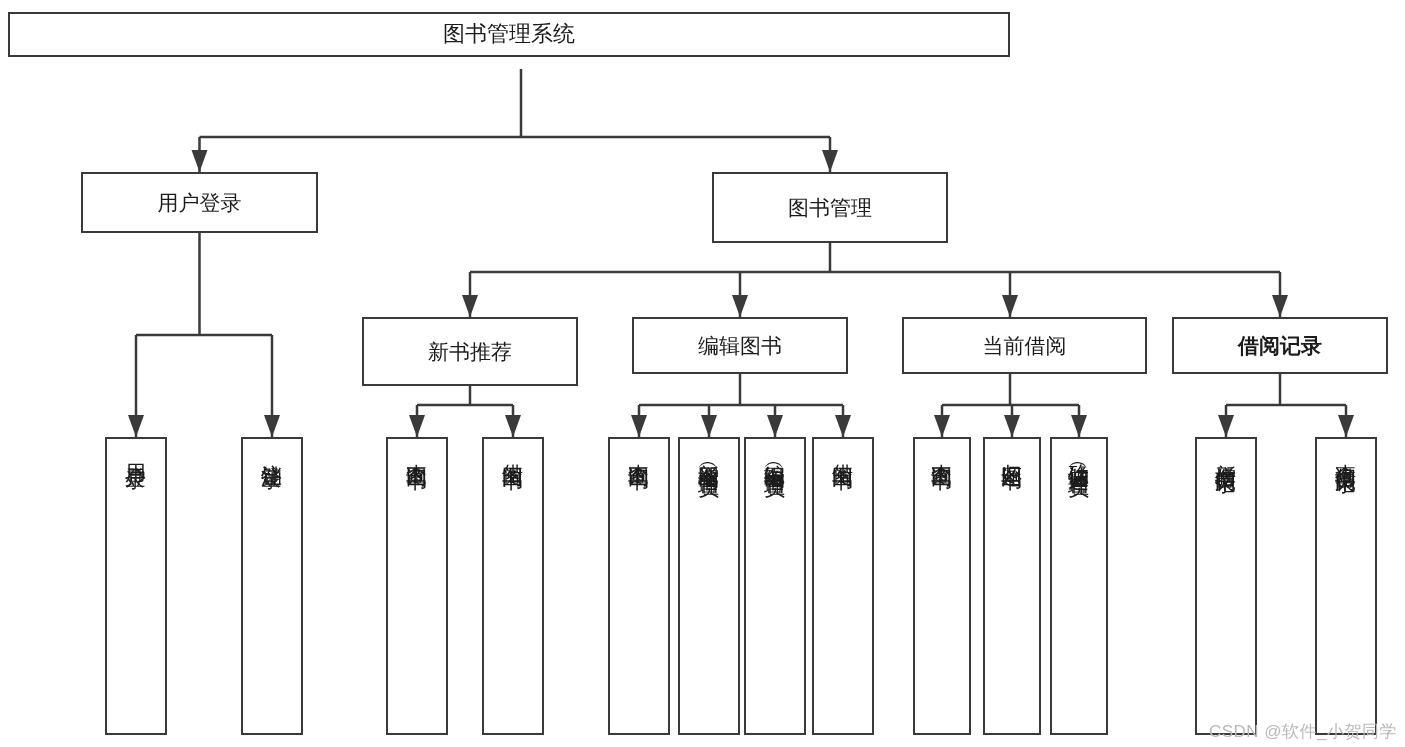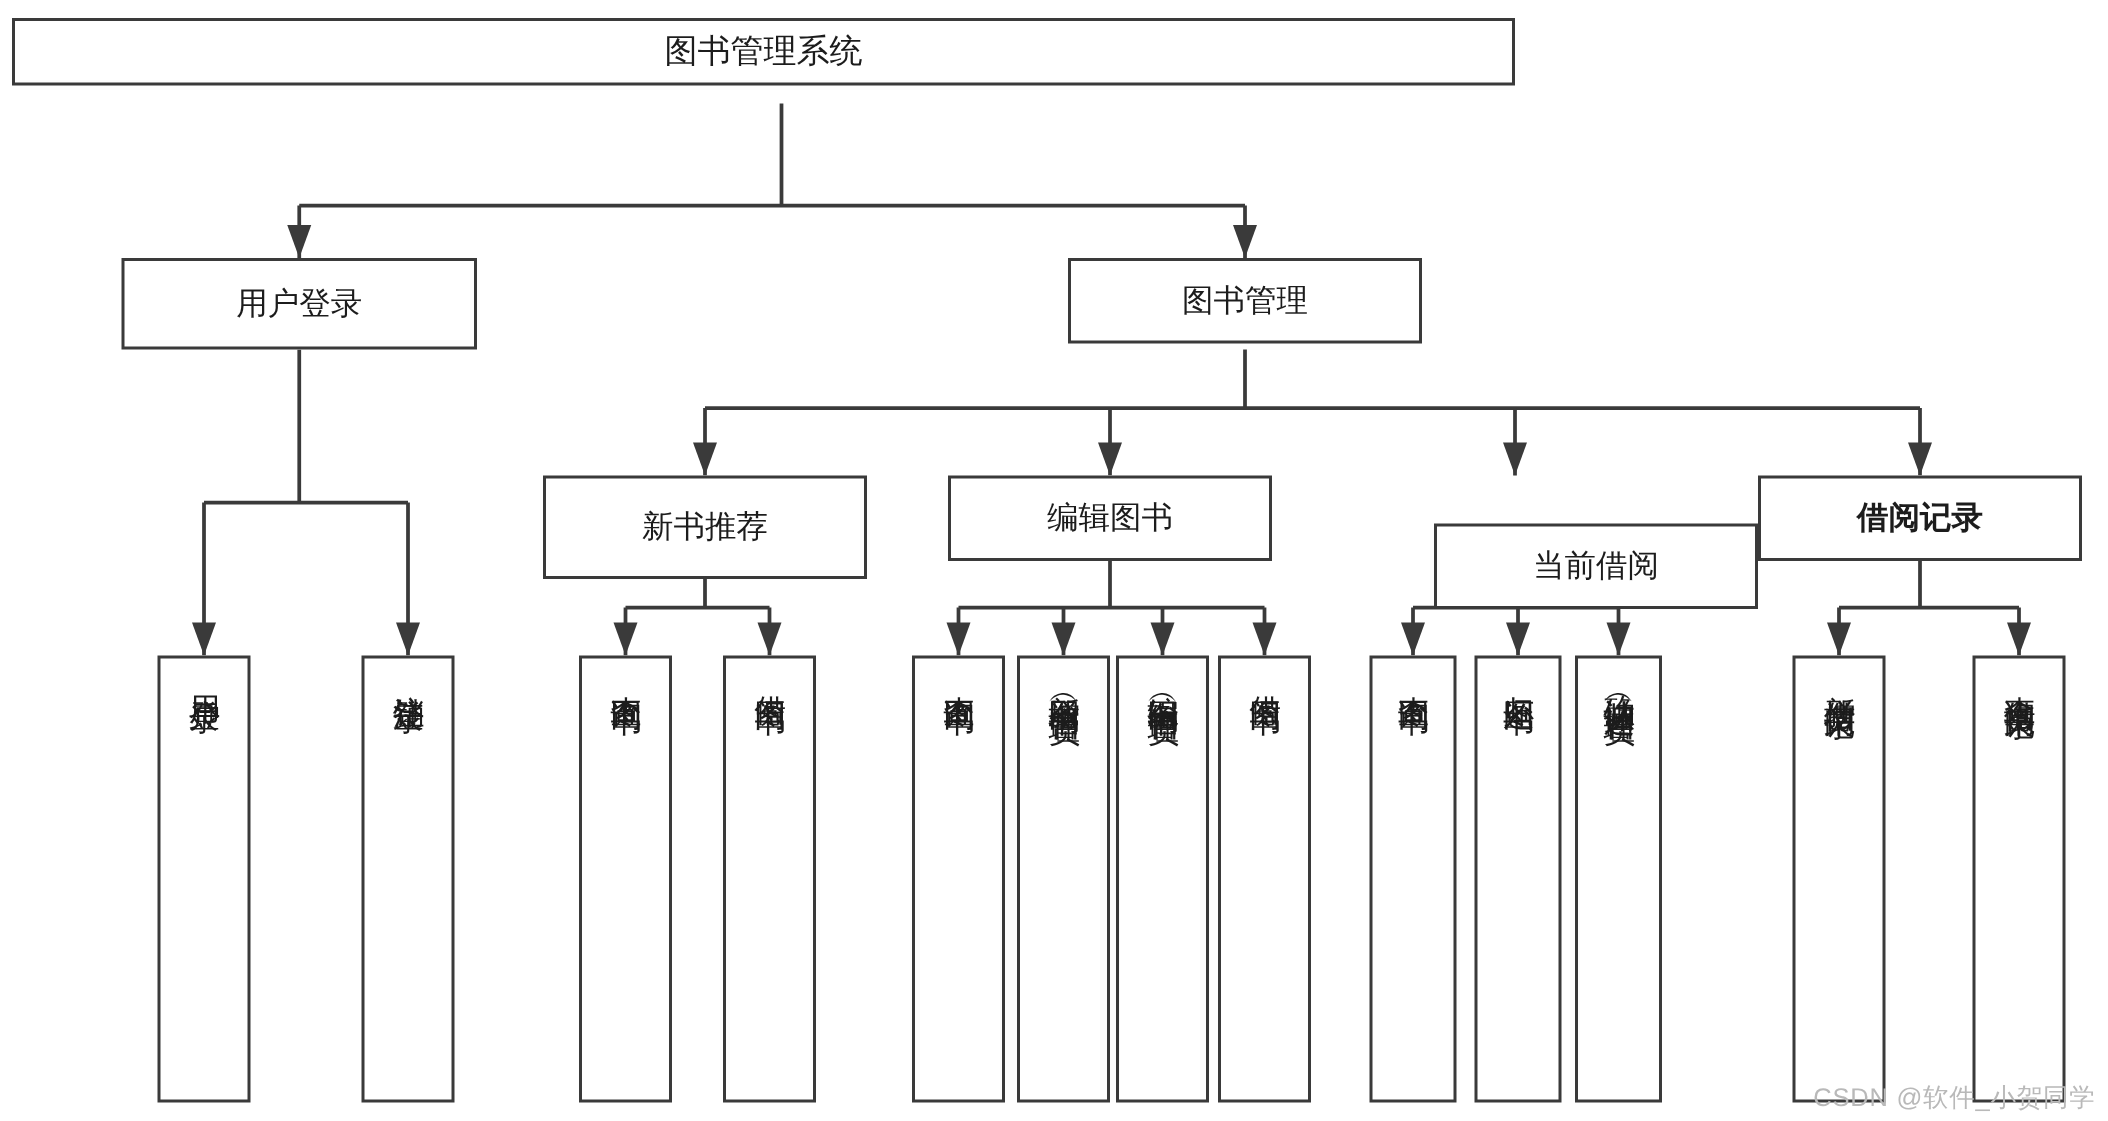--- a/index.html
+++ b/index.html
@@ -88,30 +88,30 @@
         <path d="M 1338 415 L 1354 415 L 1346 437 Z" fill="#3a3a3a"></path>
       </g>
   </svg>
   <div id="node-layer">
       <div class="node horizontal root" style="left: 8px; top: 12px; width: 1002px; height: 45px; border-color: rgb(58, 58, 58);">
         <span class="node-label" style="color: rgb(28, 28, 28);">图书管理系统</span>
       </div>
       <div class="node horizontal" style="left: 81px; top: 172px; width: 237px; height: 61px; border-color: rgb(58, 58, 58);">
         <span class="node-label" style="color: rgb(28, 28, 28);">用户登录</span>
       </div>
-      <div class="node horizontal" style="left: 712px; top: 172px; width: 236px; height: 57px; border-color: rgb(58, 58, 58);">
+      <div class="node horizontal" style="left: 712px; top: 172px; width: 236px; height: 71px; border-color: rgb(58, 58, 58);">
         <span class="node-label" style="color: rgb(28, 28, 28);">图书管理</span>
       </div>
       <div class="node horizontal" style="left: 362px; top: 317px; width: 216px; height: 69px; border-color: rgb(58, 58, 58);">
         <span class="node-label" style="color: rgb(28, 28, 28);">新书推荐</span>
       </div>
       <div class="node horizontal" style="left: 632px; top: 317px; width: 216px; height: 57px; border-color: rgb(58, 58, 58);">
         <span class="node-label" style="color: rgb(28, 28, 28);">编辑图书</span>
       </div>
-      <div class="node horizontal" style="left: 956px; top: 317px; width: 216px; height: 57px; border-color: rgb(58, 58, 58); margin-top: 32px;">
+      <div class="node horizontal" style="left: 902px; top: 317px; width: 245px; height: 57px; border-color: rgb(58, 58, 58);">
         <span class="node-label" style="color: rgb(28, 28, 28);">当前借阅</span>
       </div>
       <div class="node horizontal" style="left: 1172px; top: 317px; width: 216px; height: 57px; border-color: rgb(58, 58, 58);">
         <span class="node-label" style="color: rgb(28, 28, 28); font-weight: bold;">借阅记录</span>
       </div>
       <div class="node vertical" style="left: 105px; top: 437px; width: 62px; height: 298px; border-color: rgb(58, 58, 58);">
         <span class="node-label" style="color: rgb(28, 28, 28);">用户登录</span>
       </div>
       <div class="node vertical" style="left: 241px; top: 437px; width: 62px; height: 298px; border-color: rgb(58, 58, 58);">
         <span class="node-label" style="color: rgb(28, 28, 28);">注销登录</span>

